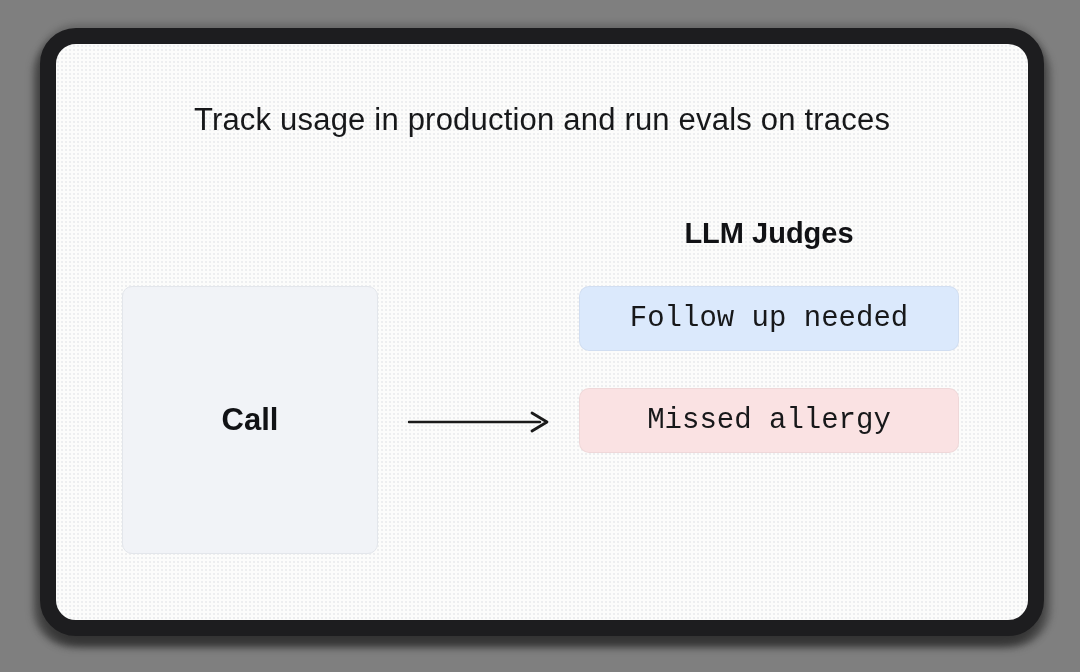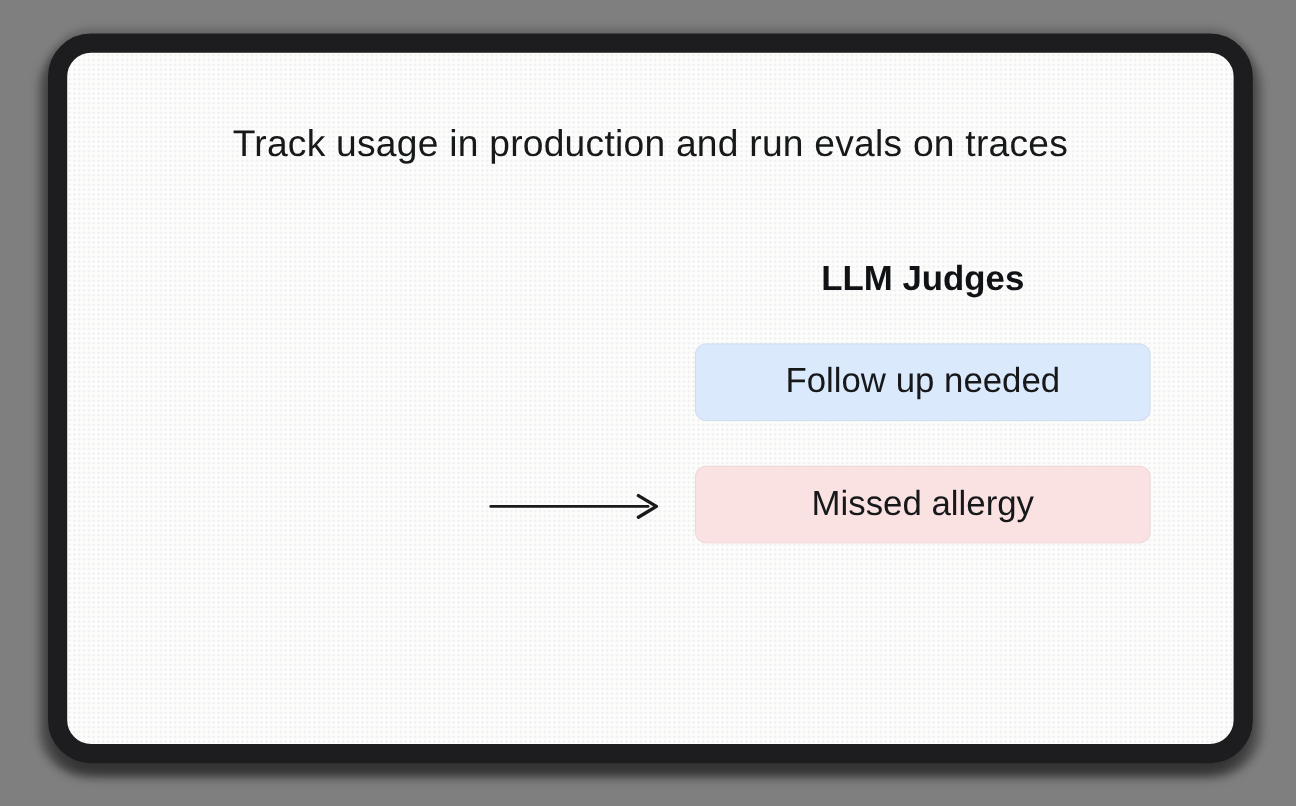--- a/index.html
+++ b/index.html
@@ -93,34 +93,38 @@
     height: 65px;
     box-sizing: border-box;
     border: 1px solid rgba(0, 0, 0, 0.045);
     border-radius: 10px;
     display: flex;
     align-items: center;
     justify-content: center;
     font-size: 29px;
     font-weight: 400;
     color: #17181a;
+    font-family: Liberation Mono, monospace;
   }
   .judge-chip-1 { top: 242px; background: #dbe9fc; }
   .judge-chip-2 { top: 344px; background: #fae2e3; }
   .judge-chip-3 { top: 445px; background: #fcebd9; }
 </style>
 </head>
 <body>
 
 <div class="stage">
   <div class="device-frame">
     <div class="card-content">
 
       <div class="diagram-title">Track usage in production and run evals on traces</div>
 
+      <div class="call-node" style="background-color: rgb(241, 243, 247);">
+        <span class="call-node-label">Call</span>
+      </div>
 
       <svg class="flow-arrow" viewBox="0 0 152 28">
         <line x1="3" y1="14" x2="134" y2="14" stroke="#1a1a1a" stroke-width="2.4" stroke-linecap="round"></line>
         <polyline points="126,5 141,14 126,23" fill="none" stroke="#1a1a1a" stroke-width="2.8" stroke-linecap="round" stroke-linejoin="round"></polyline>
       </svg>
 
       <div class="judges-heading">LLM Judges</div>
 
       <div class="judge-chip judge-chip-1" style="background-color: rgb(219, 233, 252);">
         <span>Follow up needed</span>

